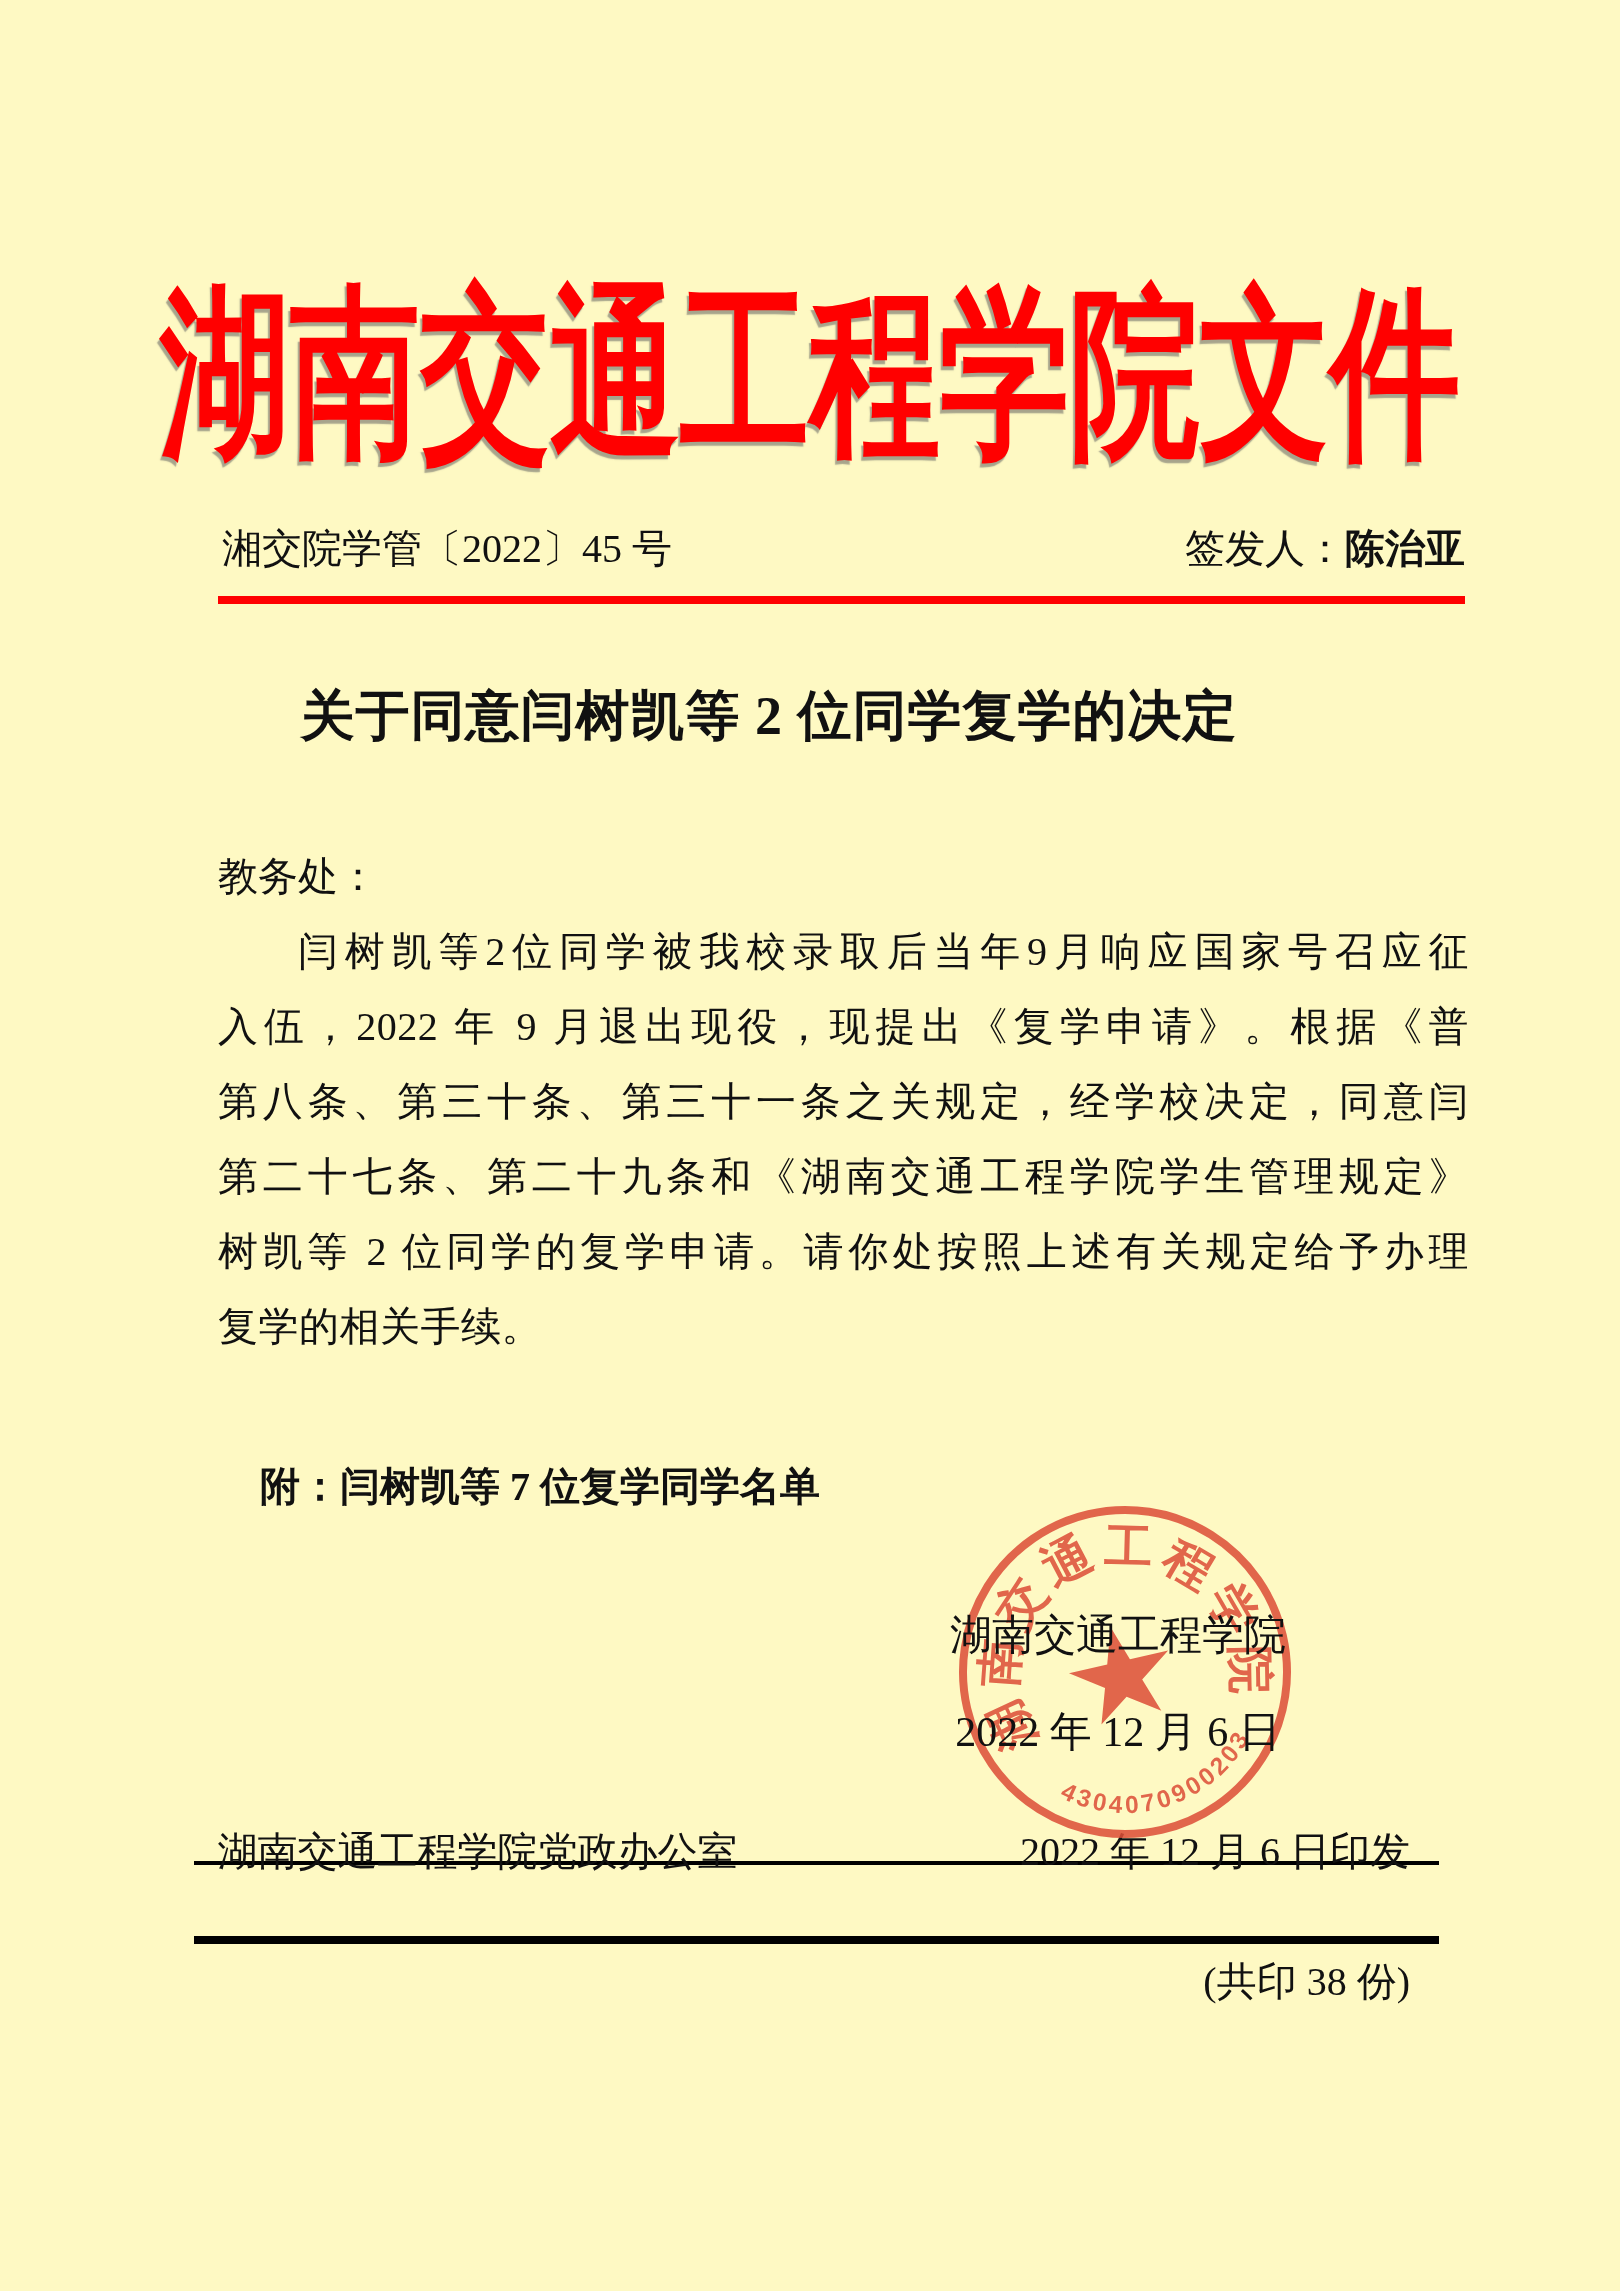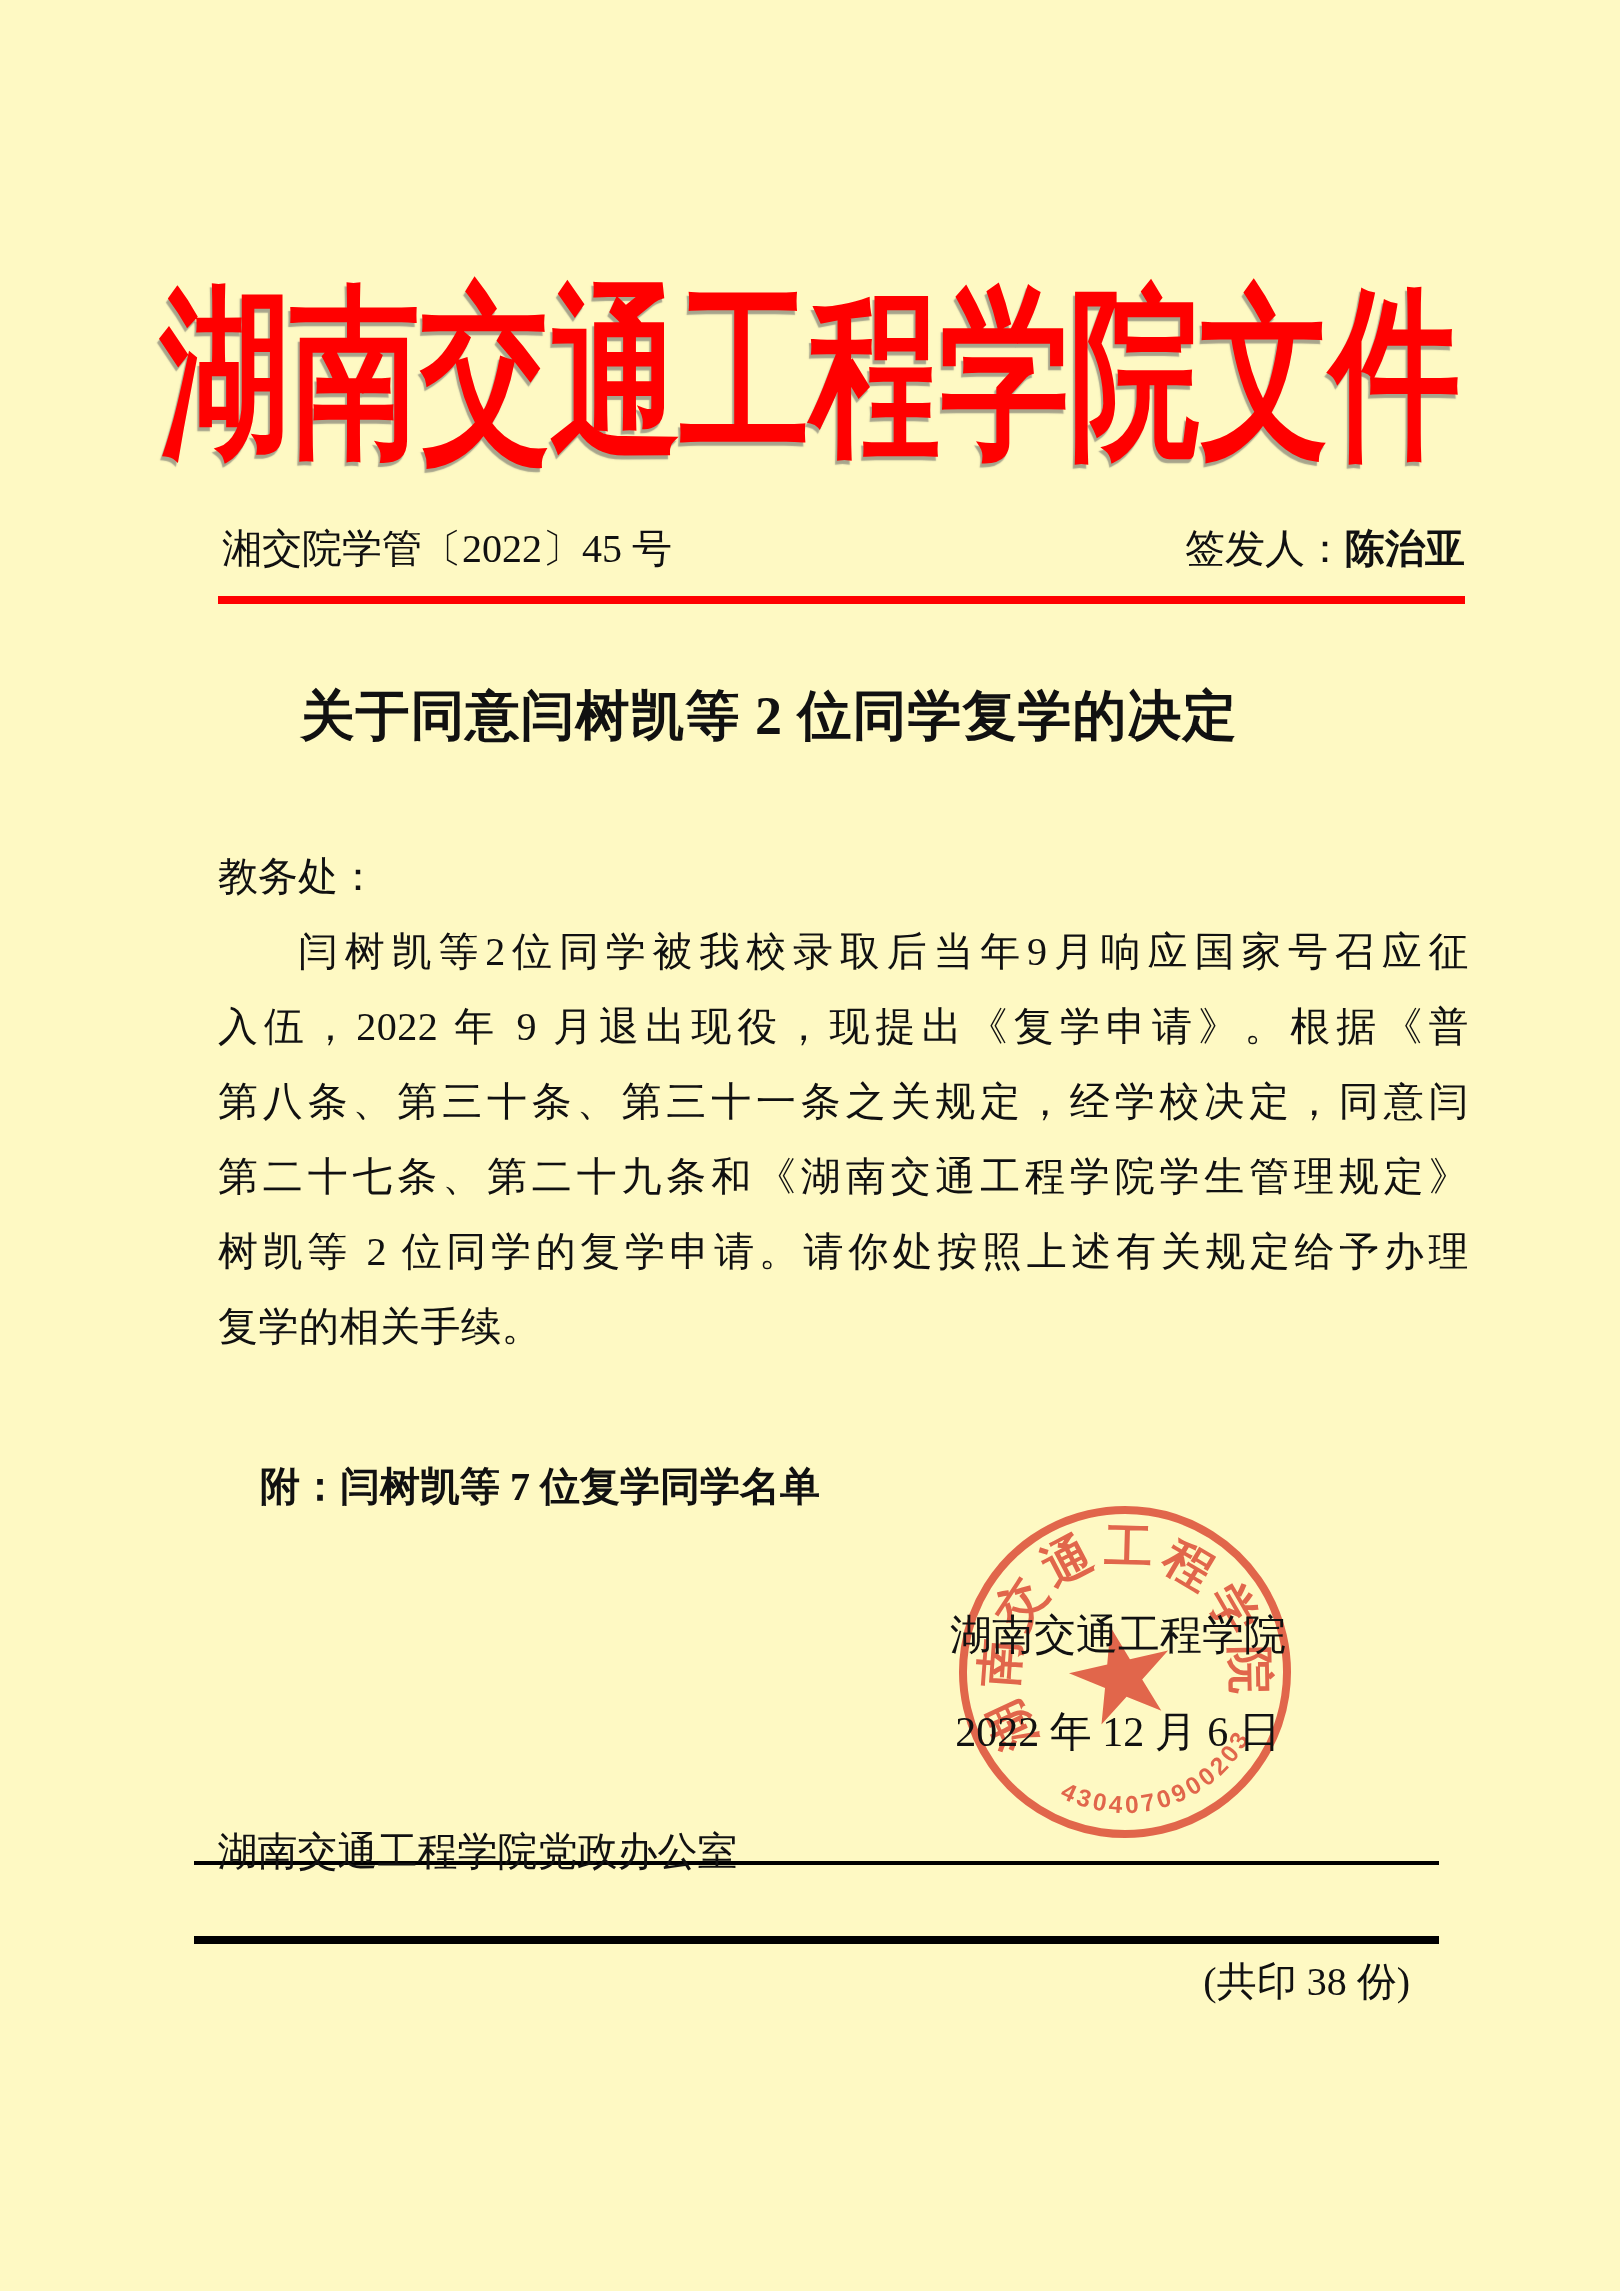--- a/index.html
+++ b/index.html
@@ -172,18 +172,19 @@
     </div>
 
   <div class="sig-block">
     <div class="sig-org">湖南交通工程学院</div>
     <div class="sig-date">2022 年 12 月 6 日</div>
   </div>
 
   <div class="footer-rule-thin"></div>
   <div class="footer-row">
     <span class="footer-office">湖南交通工程学院党政办公室</span>
+    <span class="footer-printdate">2022 年 12 月 6 日印发</span>
   </div>
   <div class="footer-rule-thick"></div>
   <div class="footer-copies">(共印 38 份)</div>
 
 </div>
 
 
 </body></html>

